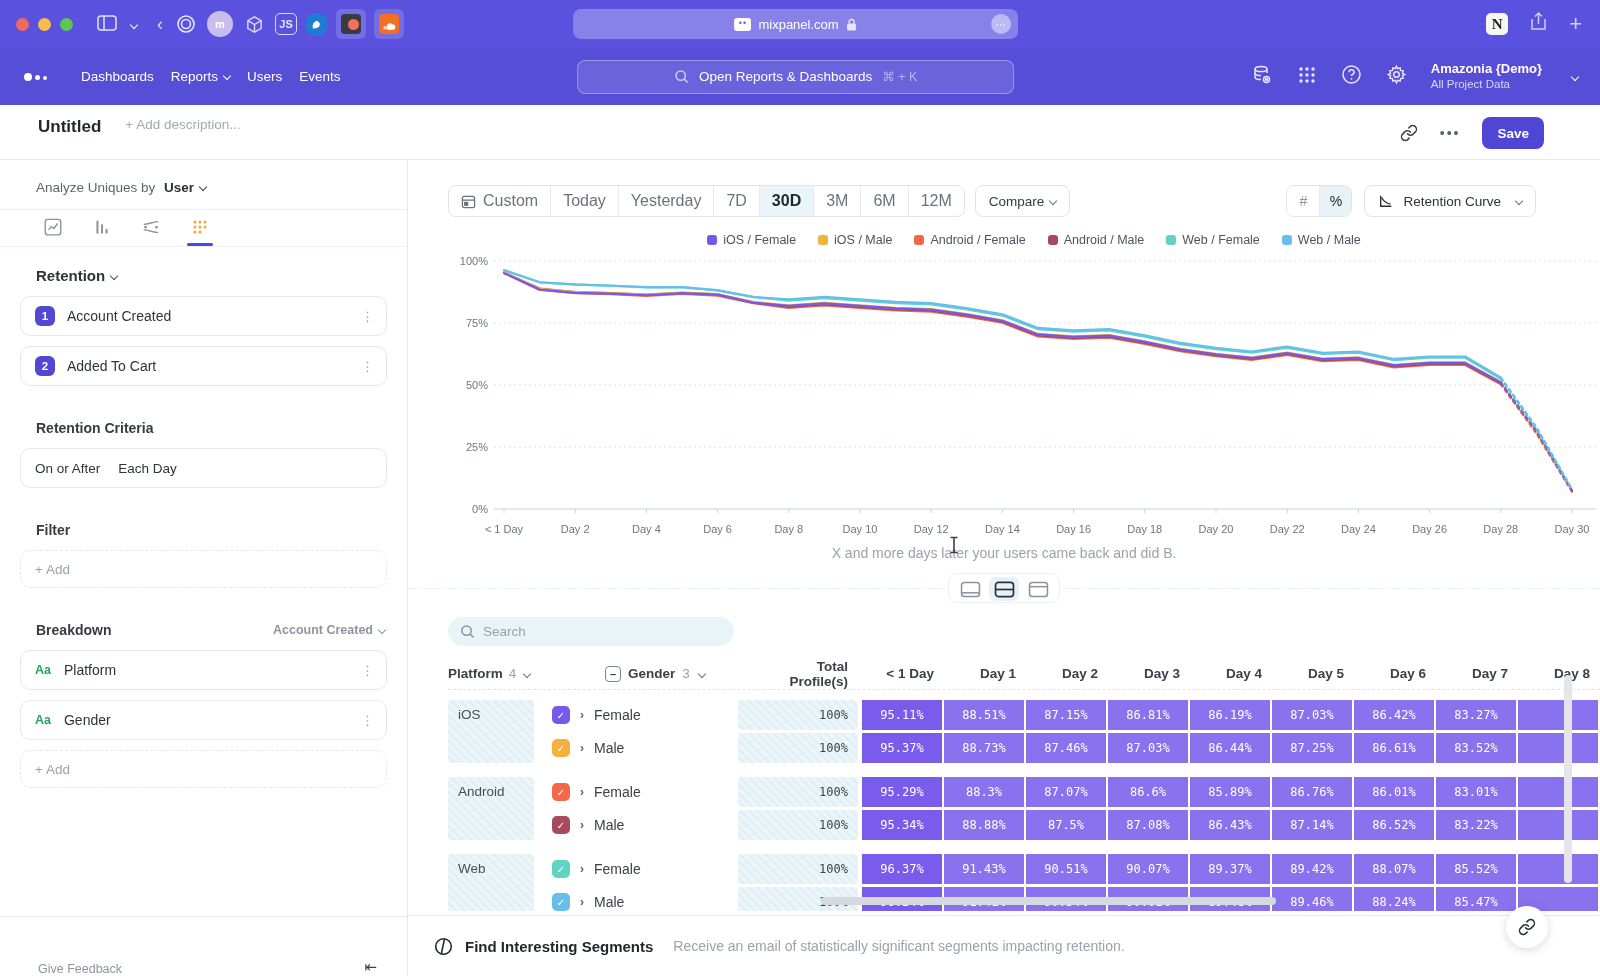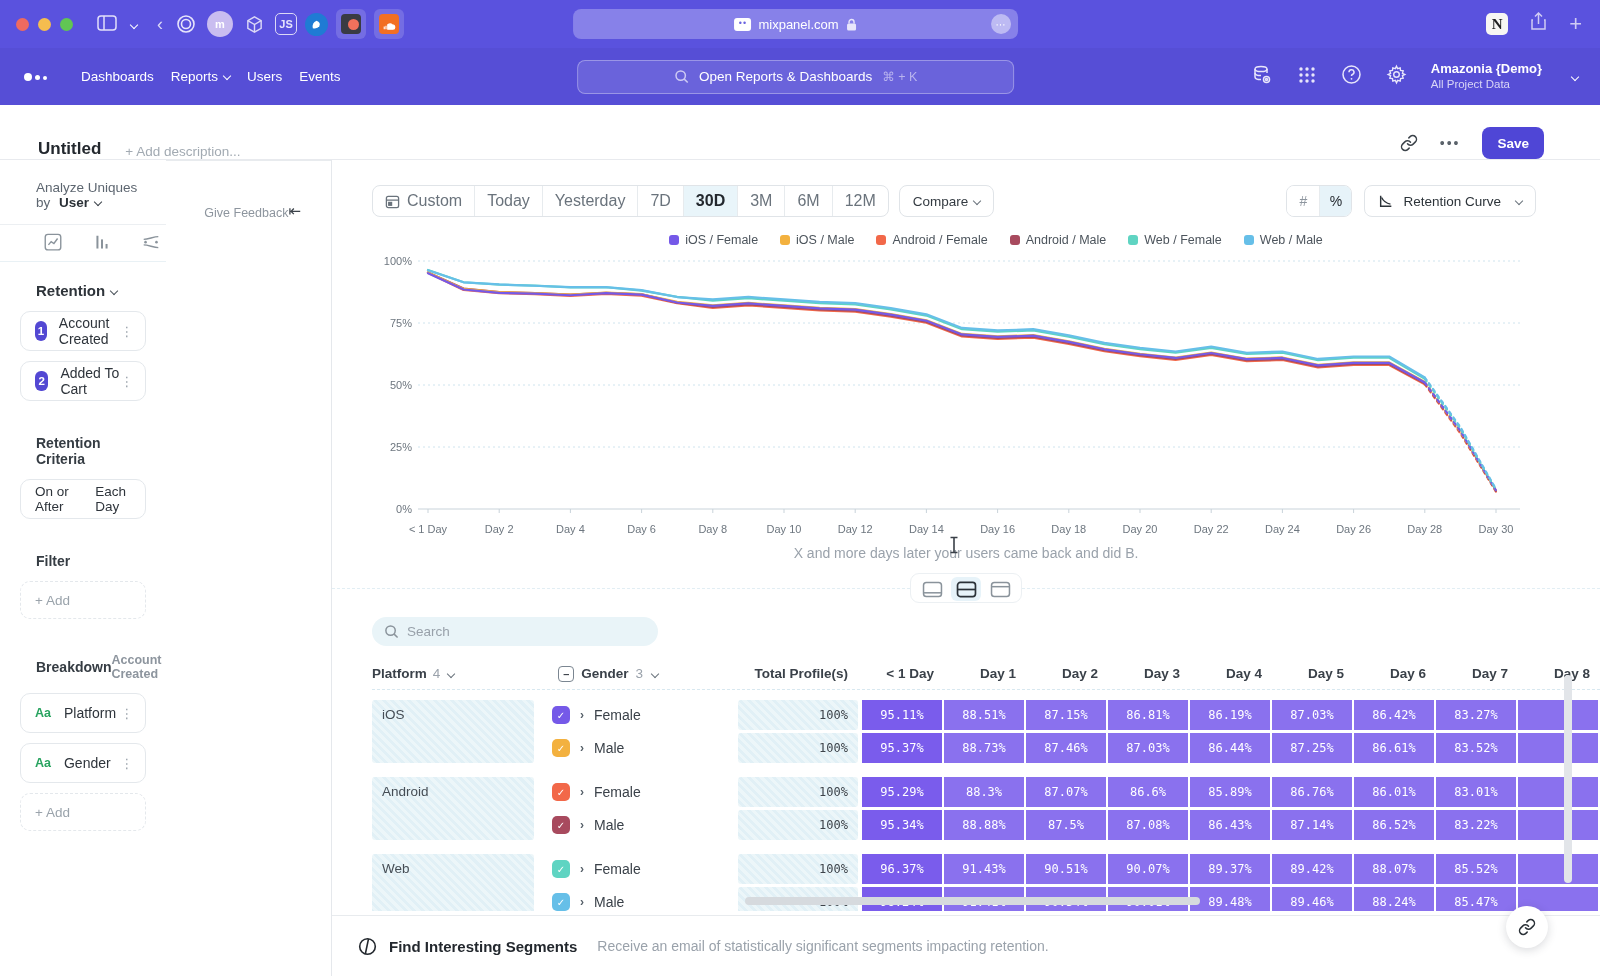--- a/index.html
+++ b/index.html
@@ -31,31 +31,31 @@
   .nav-search { position:absolute; left:50%; transform:translateX(-51%); width:437px; height:34px; border:1px solid rgba(255,255,255,.32); background:rgba(255,255,255,.12);
     border-radius:8px; display:flex; align-items:center; justify-content:center; gap:10px; font-size:13.5px; color:#fff; }
   .nav-search .hint { color:#b9b4ef; font-size:12.5px; }
   .nav-right { position:absolute; right:22px; display:flex; align-items:center; gap:24px; }
   .nav-ic { color:#e8e6fb; }
   .proj { text-align:left; line-height:1.25; }
   .proj .p1 { font-size:13px; font-weight:bold; }
   .proj .p2 { font-size:11.5px; color:#d9d6f6; }
 
   
-  .report-header { height:55px; border-bottom:1px solid #e8eaee; display:flex; align-items:flex-end; padding:12px 56px 0 38px; background:#fff; }
+  .report-header { height:55px; border-bottom:1px solid #e8eaee; display:flex; align-items:flex-start; padding:12px 56px 0 38px; background:#fff; }
   .rh-title { font-size:17px; font-weight:bold; color:#23282e; margin-right:24px; }
   .rh-desc { font-size:13.5px; color:#a2aab2; }
   .rh-right { margin-left:auto; display:flex; align-items:center; gap:22px; }
   .icon-link svg, .chain svg { display:block; }
   .rh-more { color:#5a626a; font-size:14px; letter-spacing:2px; }
   .save-btn { background:#4f46d6; color:#fff; font-size:13.5px; font-weight:bold; border:none; border-radius:8px; height:32px; padding:0 15px; }
 
   
   .content { display:flex; height:816px; }
-  .sidebar { width:332px; border-right:1px solid #e5e8ec; display:flex; flex-direction:row; }
+  .sidebar { width:408px; border-right:1px solid #e5e8ec; display:flex; flex-direction:column; }
   .main { flex:1; display:flex; flex-direction:column; position:relative; overflow:hidden; }
 
   
   .sb-scroll { flex:1; overflow:hidden; }
   .sb-analyze { padding:20px 20px 14px 36px; font-size:13.5px; color:#5d6670; }
   .sb-analyze b { color:#2b3137; margin-left:5px; }
   .sb-tabs { display:flex; gap:23px; padding:8px 0 0 40px; border-top:1px solid #eceff2; border-bottom:1px solid #e9f1f5; height:38px; }
   .sb-tab { width:26px; display:flex; flex-direction:column; align-items:center; gap:7px; }
   .sb-tab .ul { width:26px; height:3px; border-radius:2px; background:transparent; }
   .sb-tab.active .ul { background:#5146d6; }

